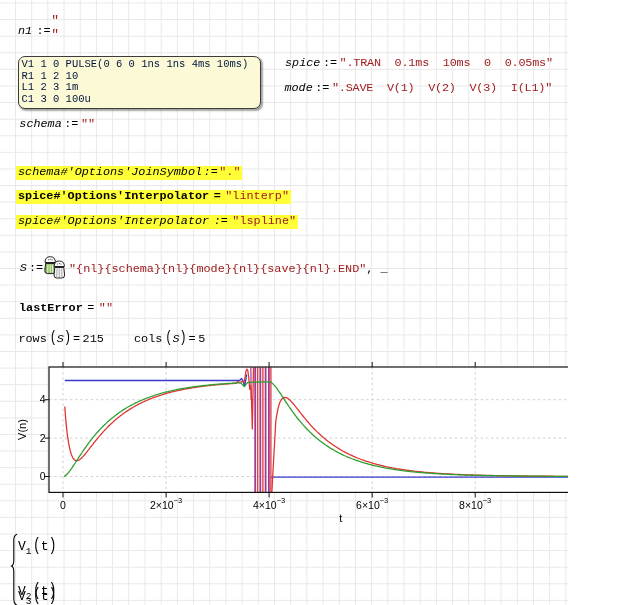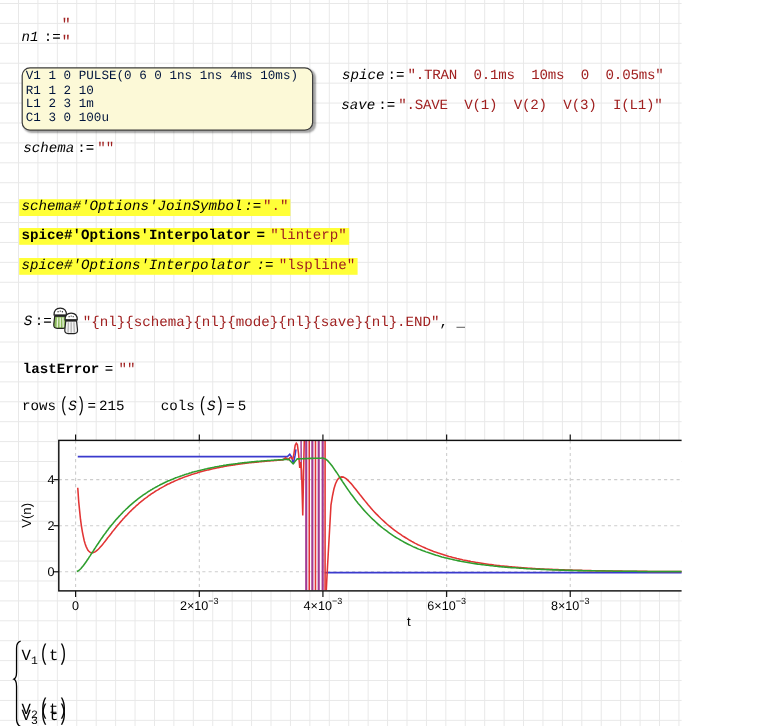--- a/index.html
+++ b/index.html
@@ -23,21 +23,21 @@
 <div class="t red" style="left:51.3px;top:14px;font-size:13px">"</div>
 <div class="t red" style="left:51.3px;top:27.5px;font-size:13px">"</div>
 
 <div style="position:absolute;left:18.4px;top:55.5px;width:242.9px;height:53.2px;box-sizing:border-box;background:#fcf9d7;border:1.6px solid #3c3c3c;border-radius:7px;box-shadow:1.5px 1.5px 1.5px rgba(0,0,0,0.35)"></div>
 <div class="t" style="left:21.5px;top:58.8px;font-size:10.5px;line-height:11.85px;color:#00143c">V1 1 0 PULSE(0 6 0 1ns 1ns 4ms 10ms)
 R1 1 2 10
 L1 2 3 1m
 C1 3 0 100u</div>
 
 <div class="t" style="left:285px;top:57px"><span class="it">spice</span><span class="op">:=</span><span class="red" style="letter-spacing:-0.2px">".TRAN  0.1ms  10ms  0  0.05ms"</span></div>
-<div class="t" style="left:284.4px;top:82px"><span class="it">save</span><span class="op">:=</span><span class="red" style="letter-spacing:-0.2px">".SAVE  V(1)  V(2)  V(3)  I(L1)"</span></div>
+<div class="t" style="left:284.4px;top:82px"><span class="it">mode</span><span class="op">:=</span><span class="red" style="letter-spacing:-0.2px">".SAVE  V(1)  V(2)  V(3)  I(L1)"</span></div>
 
 <div class="t" style="left:19.3px;top:117.5px"><span class="it">schema</span><span class="op">:=</span><span class="red">""</span></div>
 
 <div class="t hl" style="left:16px;top:165.6px"><span class="it">schema#'Options'JoinSymbol</span><span class="op it" style="margin:0 1.5px">:=</span><span class="red">"."</span></div>
 <div class="t hl" style="left:16px;top:189.9px"><span class="b">spice#'Options'Interpolator</span><span class="op b" style="margin:0 4.5px">=</span><span class="red">"linterp"</span></div>
 <div class="t hl" style="left:16px;top:214.6px"><span class="it">spice#'Options'Interpolator</span><span class="op it" style="margin:0 4.5px">:=</span><span class="red">"lspline"</span></div>
 
 <div class="t it" style="left:19.8px;top:261.5px">S</div>
 <div class="t" style="left:28.9px;top:261.5px">:=</div>
 <div class="t" style="left:69px;top:262.5px"><span class="red">"{nl}{schema}{nl}{mode}{nl}{save}{nl}.END"</span>, _</div>

